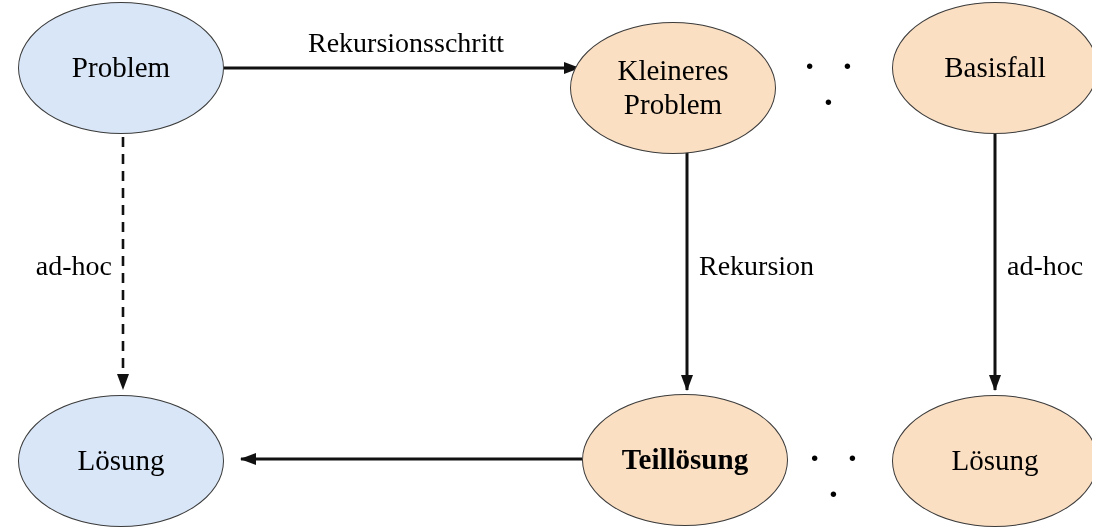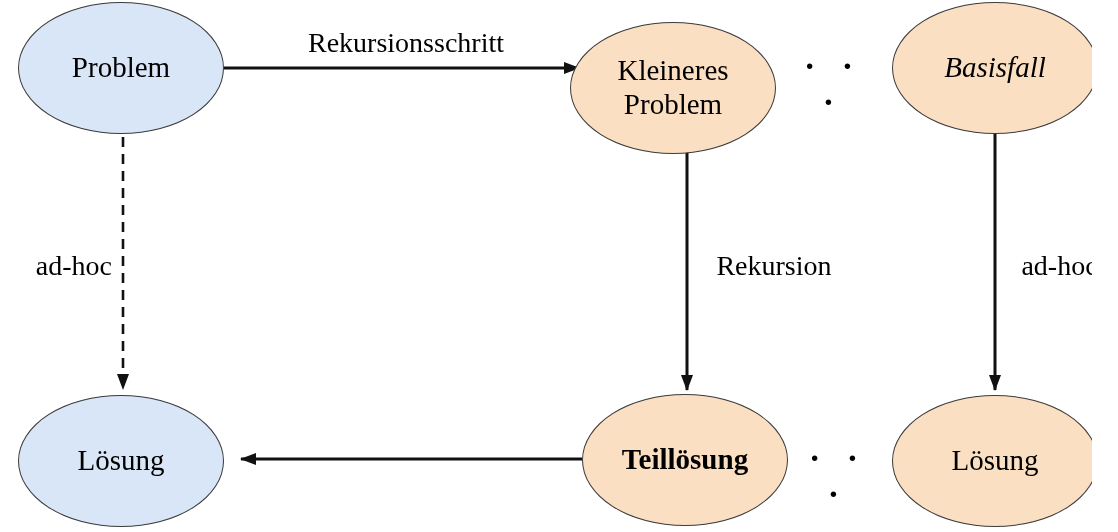--- a/index.html
+++ b/index.html
@@ -54,35 +54,35 @@
     max-width: 160px;
   }
   .edge-label {
     position: absolute;
     font-size: 28px;
     line-height: 1.1;
     white-space: nowrap;
   }
   .edge-label.center { text-align: center; }
   .edge-label.right  { text-align: right; }
-  .edge-label.left   { text-align: center; }
+  .edge-label.left   { text-align: left; }
   .dots {
     position: absolute;
     width: 80px;
     height: 36px;
     font-size: 34px;
     font-weight: bold;
     letter-spacing: 9px;
     text-align: center;
     line-height: 36px;
   }
   
   #node-problem        { left: 18px;  top: 2px;   }
   #node-kleineres      { left: 570px; top: 1px; margin-top: 21px;   }
-  #node-basisfall      { left: 892px; top: 2px; font-style: italic;   }
+  #node-basisfall      { left: 892px; top: 2px;   }
   #node-loesung-left   { left: 18px;  top: 395px; }
   #node-teilloesung    { left: 582px; top: 394px; font-weight: bold; }
   #node-loesung-right  { left: 892px; top: 395px; }
   
   #label-rekursionsschritt { left: 271px;  top: 28px;  width: 270px; }
   #label-ad-hoc-left       { left: 20px;   top: 251px; width: 92px;  }
   #label-rekursion         { left: 699px;  top: 251px; width: 150px; }
   #label-ad-hoc-right      { left: 1007px; top: 251px; width: 105px; }
   #label-erweitern         { left: 300px;  top: 469px; width: 220px; }
   

